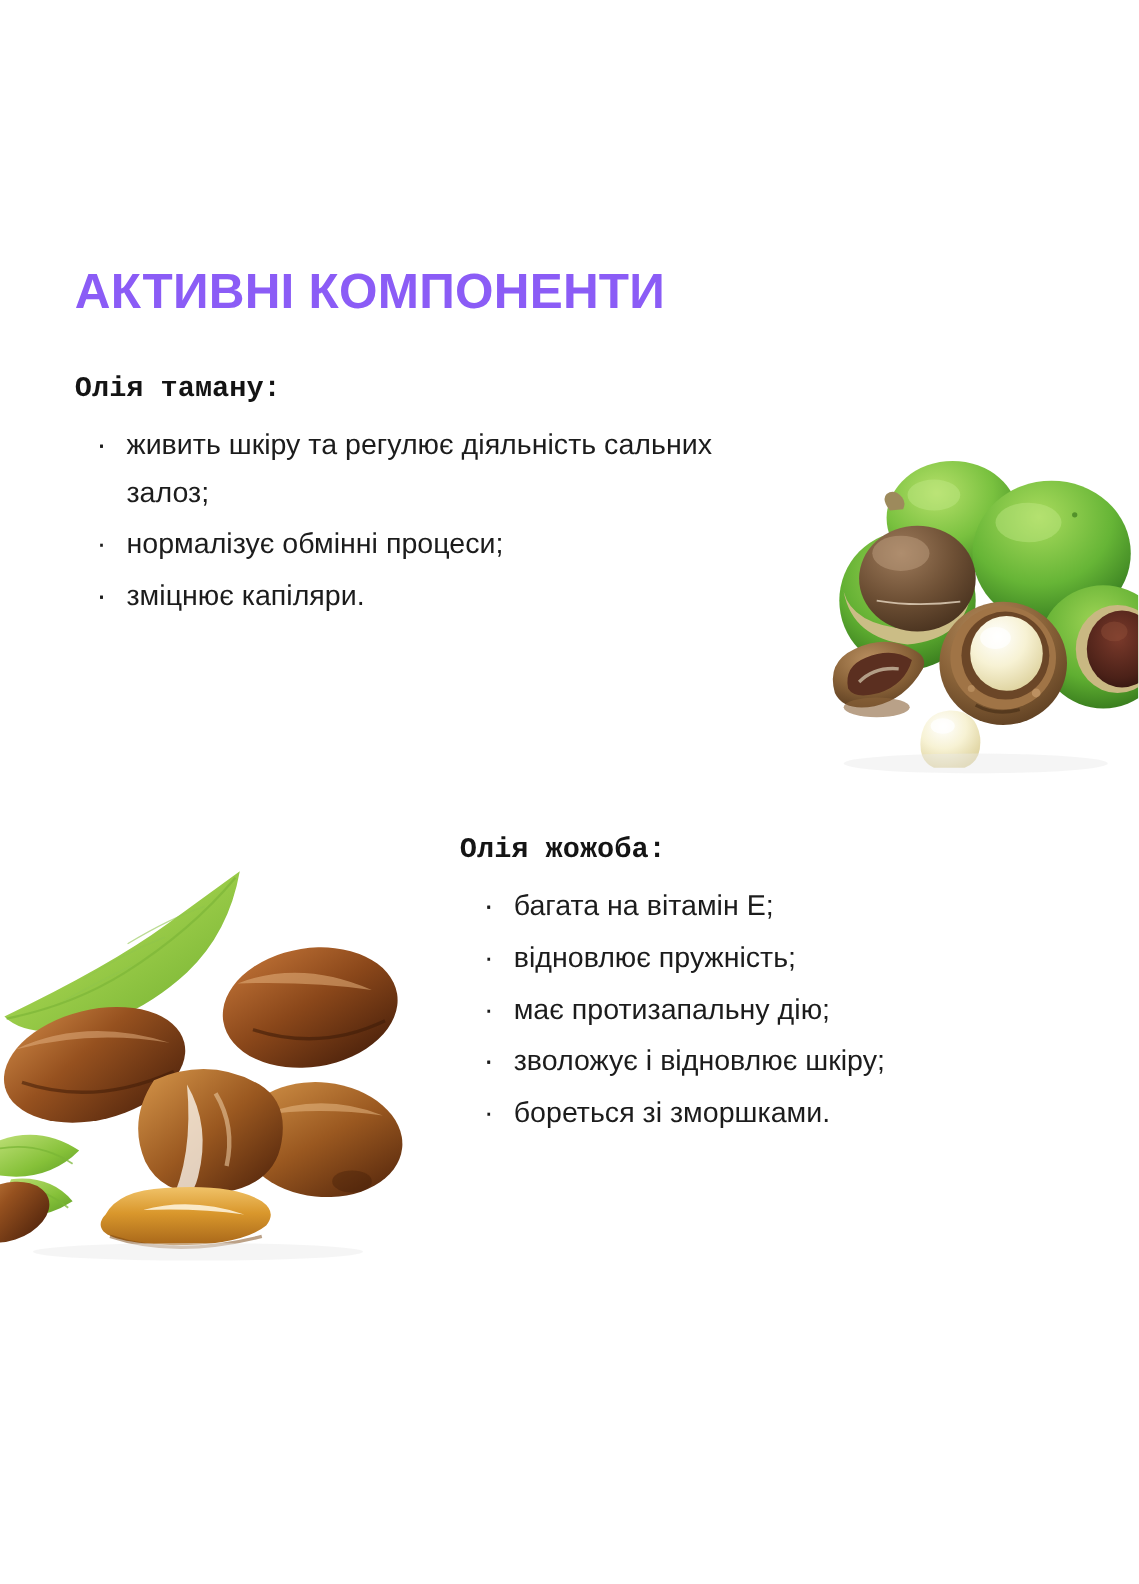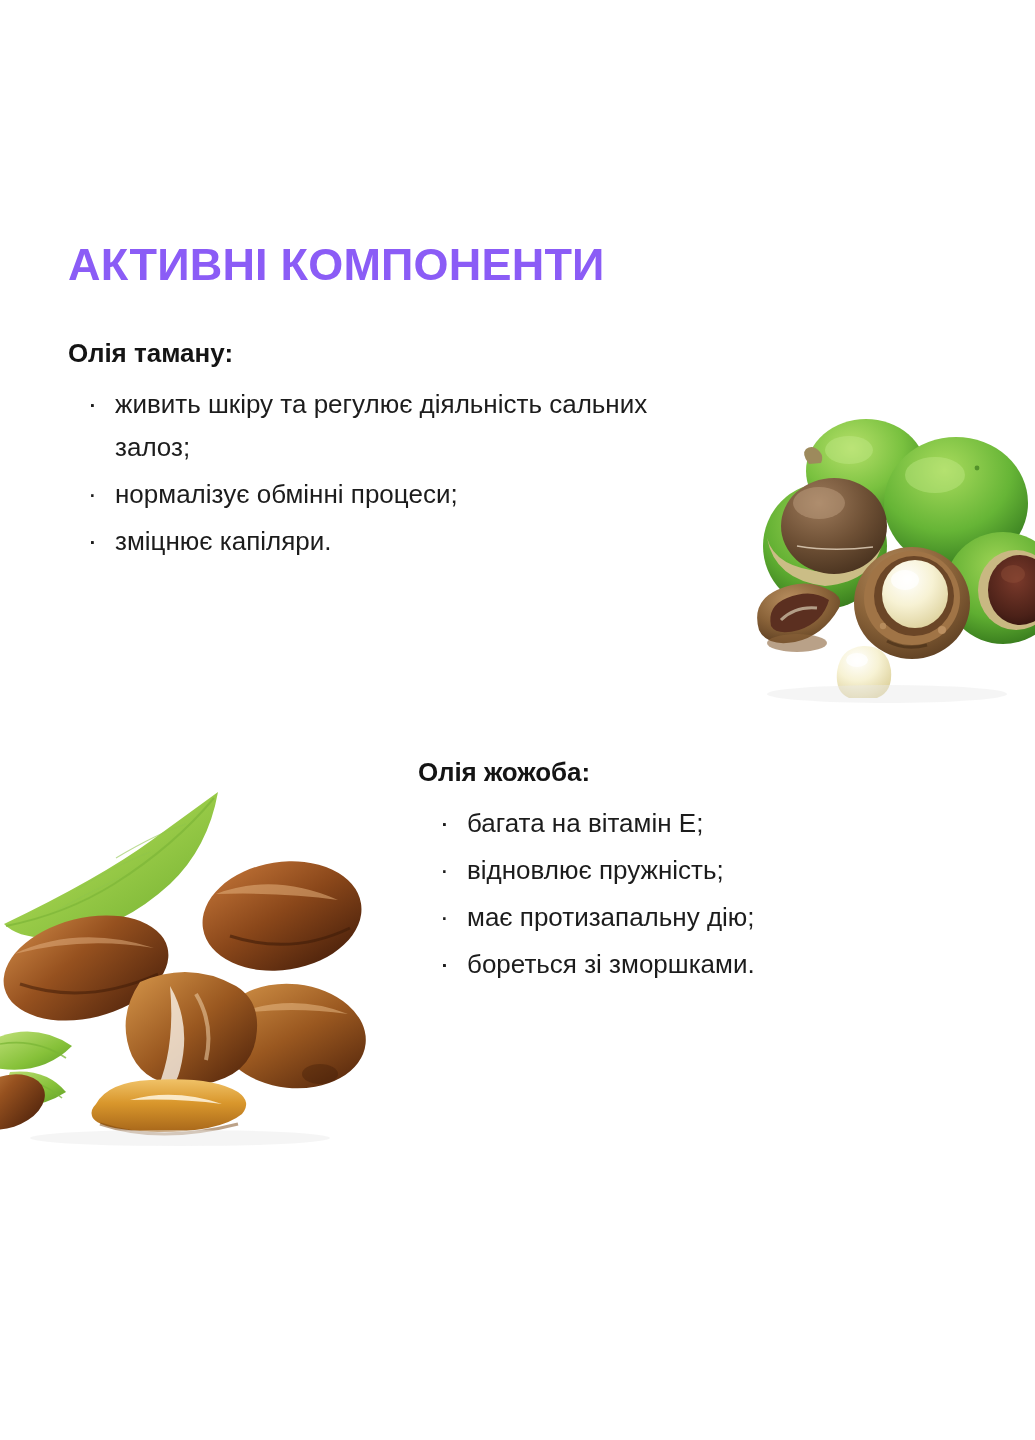--- a/index.html
+++ b/index.html
@@ -31,20 +31,21 @@
     white-space: nowrap;
   }
 
   
   .section-heading {
     font-size: 26px;
     font-weight: 700;
     color: #141414;
     line-height: 1.2;
     margin: 0 0 14px 0;
+    font-family: Liberation Mono, monospace;
   }
   .bullet-list {
     list-style: none;
     margin: 0;
     padding: 0;
   }
   .bullet-item {
     position: relative;
     font-size: 26px;
     font-weight: 400;
@@ -145,20 +146,21 @@
       </li>
       <li class="bullet-item">
         <span class="bullet-dot">·</span>
         <span>має протизапальну дію;</span>
       </li>
       <li class="bullet-item">
         <span class="bullet-dot">·</span>
       </li>
       <li class="bullet-item">
         <span class="bullet-dot">·</span>
+        <span>зволожує і відновлює шкіру;</span>
       </li>
       <li class="bullet-item">
         <span class="bullet-dot">·</span>
         <span>бореться зі зморшками.</span>
       </li>
     </ul>
   </div>
 
   <div class="photo photo-macadamia">
     <svg viewBox="0 0 298 308" xmlns="http://www.w3.org/2000/svg">

